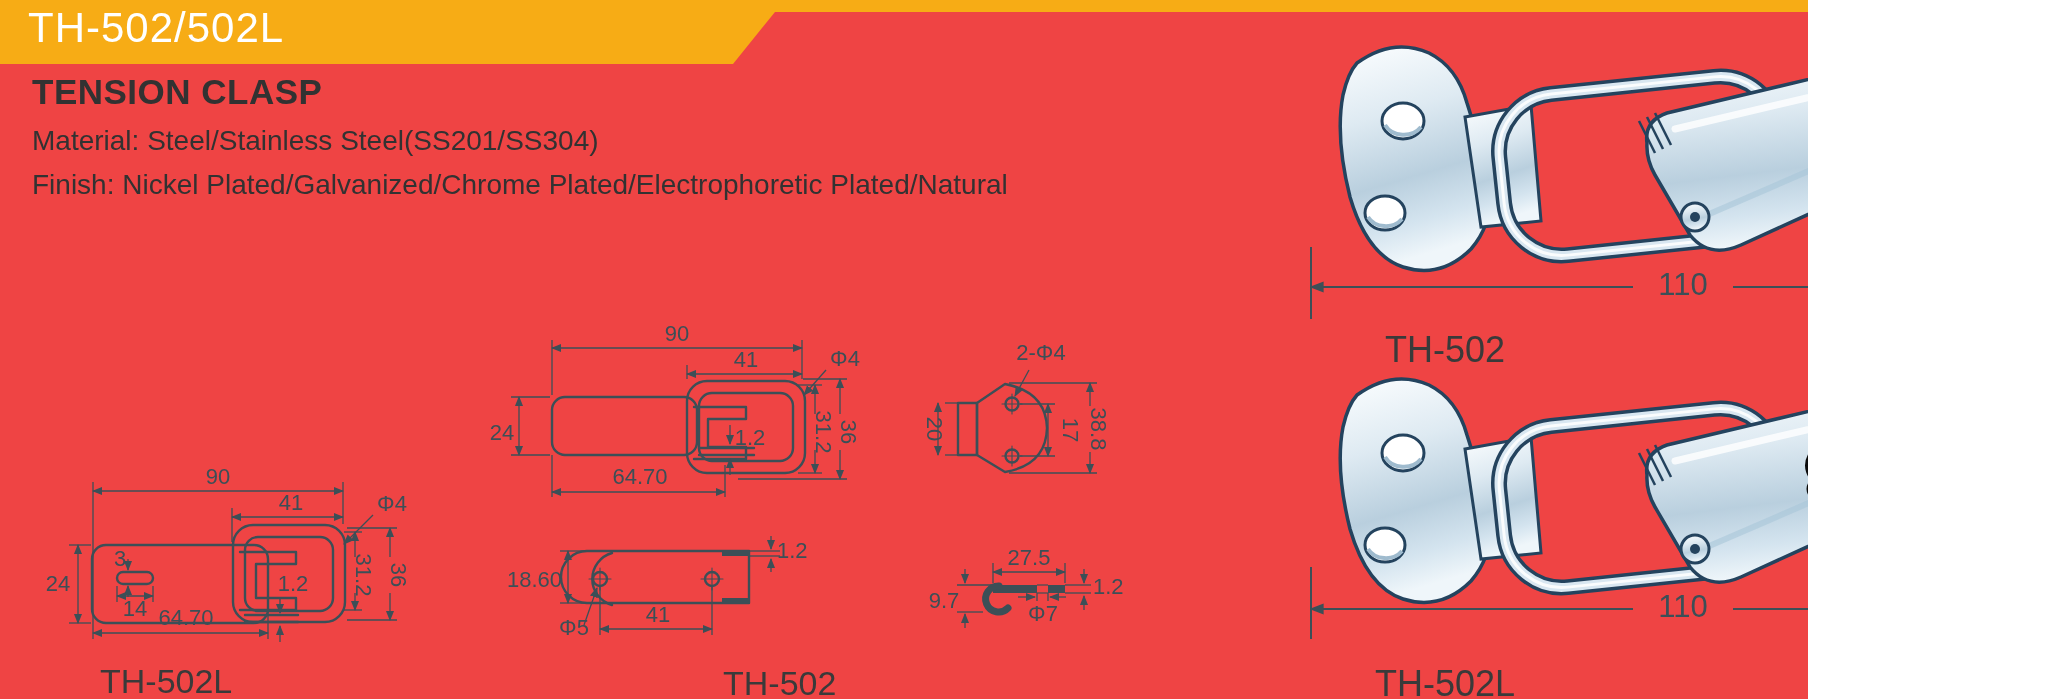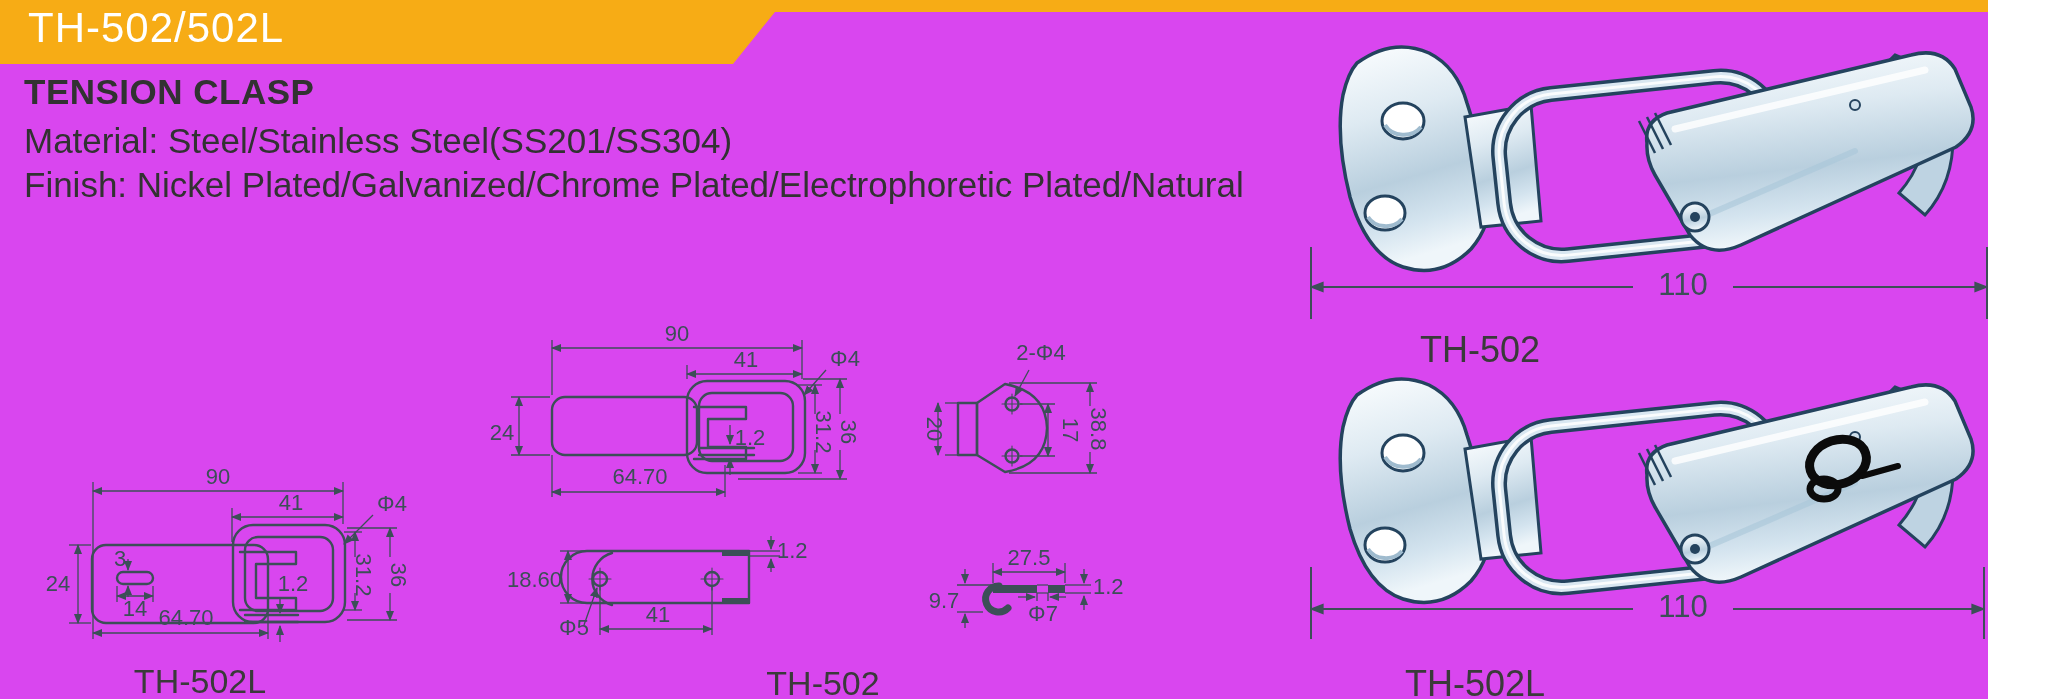--- a/index.html
+++ b/index.html
@@ -1,24 +1,24 @@
 <!DOCTYPE html>
 <html><head>
 <meta charset="utf-8">
 <style>
   html,body{margin:0;padding:0;background:#fff;}
-  .page{position:relative;width:1988px;height:699px;background:#d946ef;overflow:hidden;
+  .page{position:relative;width:1808px;height:699px;background:#ef4444;overflow:hidden;
         font-family:"Liberation Sans",sans-serif;}
   .banner{position:absolute;left:0;top:0;width:2056px;height:64px;background:#F7AC15;
           clip-path:polygon(0 0,2056px 0,2056px 12px,775px 12px,733px 64px,0 64px);}
   .banner-title{position:absolute;left:28px;top:4px;font-size:42px;color:#ffffff;letter-spacing:1px;}
-  .intro{position:absolute;left:24px;top:72px;color:#323232;}
+  .intro{position:absolute;left:32px;top:72px;color:#323232;}
   .intro-title{font-size:35px;font-weight:bold;letter-spacing:.5px;margin:0 0 7px 0;}
-  .spec{font-size:35px;line-height:44px;white-space:nowrap;}
-  .label{position:absolute;color:#3a3a3a;font-size:34px;text-align:center;white-space:nowrap;}
+  .spec{font-size:28px;line-height:44px;white-space:nowrap;}
+  .label{position:absolute;color:#3a3a3a;font-size:34px;text-align:left;white-space:nowrap;}
   svg{position:absolute;overflow:visible;}
   .part{stroke:#3C4F57;stroke-width:2.4;fill:none;stroke-linejoin:round;stroke-linecap:round;}
   .dim{stroke:#3C4F57;stroke-width:1.3;fill:none;}
   .dim2{stroke:#3C4F57;stroke-width:2;fill:none;}
   .ink{fill:#3C4F57;}
   .dt{font-family:"Liberation Sans",sans-serif;font-size:22px;fill:#3C4F57;}
   .dt110{font-family:"Liberation Sans",sans-serif;font-size:31px;fill:#3C4F57;}
 </style>
 </head>
 <body>

